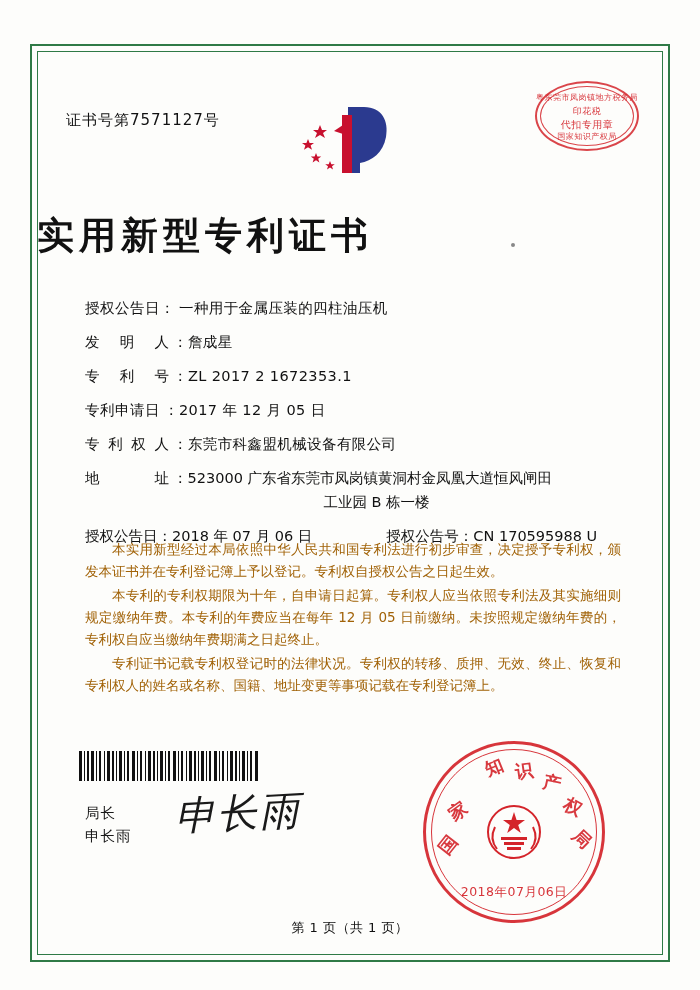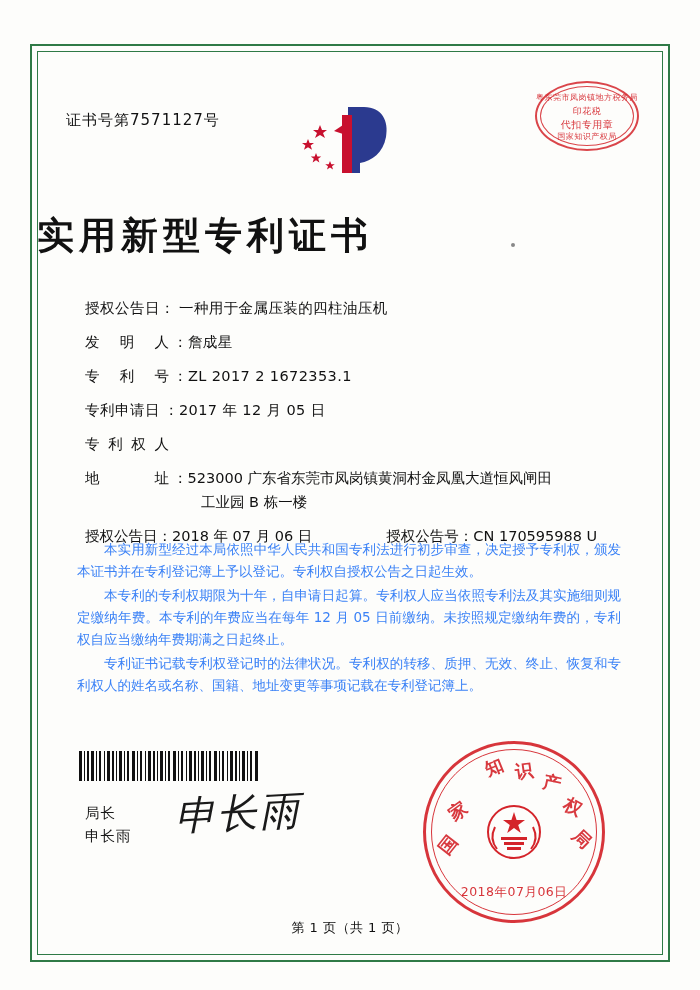--- a/index.html
+++ b/index.html
@@ -145,39 +145,39 @@
     width: 84px;
     text-align: justify;
     text-align-last: justify;
     letter-spacing: 0;
   }
   .field-value {
     margin-left: 4px;
     letter-spacing: 0.4px;
   }
   .addr-wrap { display: flex; align-items: flex-start; }
-  .addr-lines { margin-left: 4px; }
+  .addr-lines { margin-left: 4px; text-align: center; }
   .addr-lines div:first-child { margin-bottom: 9px; }
   .addr-line2 { margin-left: 28px; }
 
   .two-col {
     display: flex;
     margin-bottom: 19px;
   }
   .two-col .col-right { margin-left: 74px; }
 
   
   .paras {
     position: absolute;
-    left: 40px;
+    left: 48px;
     right: 42px;
     top: 487px;
     font-size: 13.5px;
     line-height: 22px;
-    color: #3b82f6;
+    color: #a16207;
     text-align: justify;
   }
   .paras p {
     margin: 0 0 2px 0;
     text-indent: 27px;
   }
 
   
   .barcode {
     position: absolute;
@@ -331,20 +331,21 @@
         <span class="field-value">：ZL 2017 2 1672353.1</span>
       </div>
 
       <div class="field-row">
         <span class="field-label">专利申请日</span>
         <span class="field-value">：2017 年 12 月 05 日</span>
       </div>
 
       <div class="field-row">
         <span class="field-label spread">专利权人</span>
+        <span class="field-value">：东莞市科鑫盟机械设备有限公司</span>
       </div>
 
       <div class="field-row addr-wrap">
         <span class="field-label spread">地址</span>
         <span class="addr-lines">
           <div>：523000  广东省东莞市凤岗镇黄洞村金凤凰大道恒风闸田</div>
           <div class="addr-line2">工业园 B 栋一楼</div>
         </span>
       </div>
 

